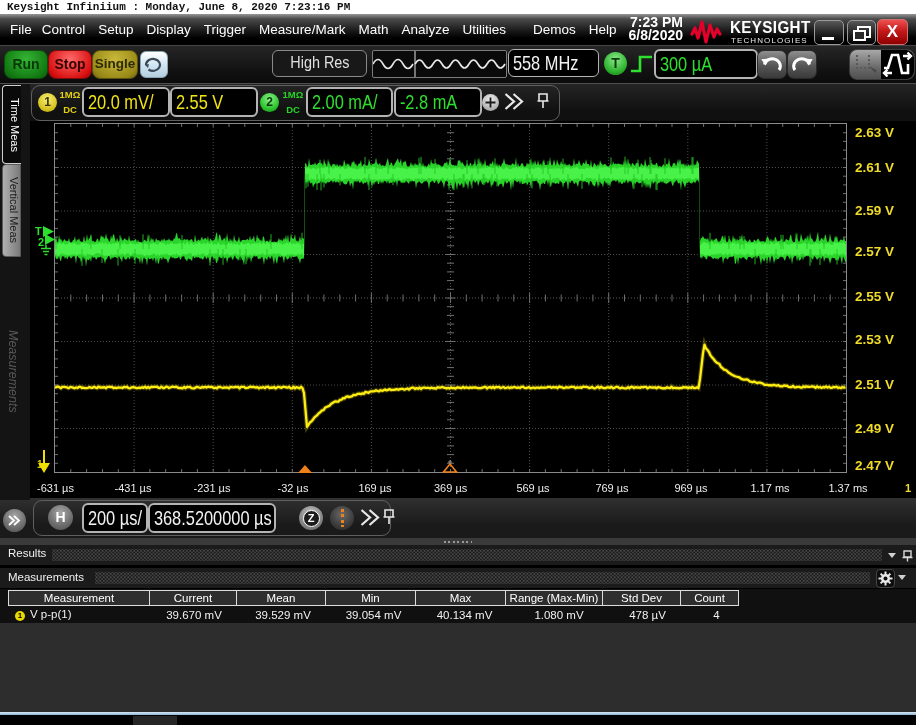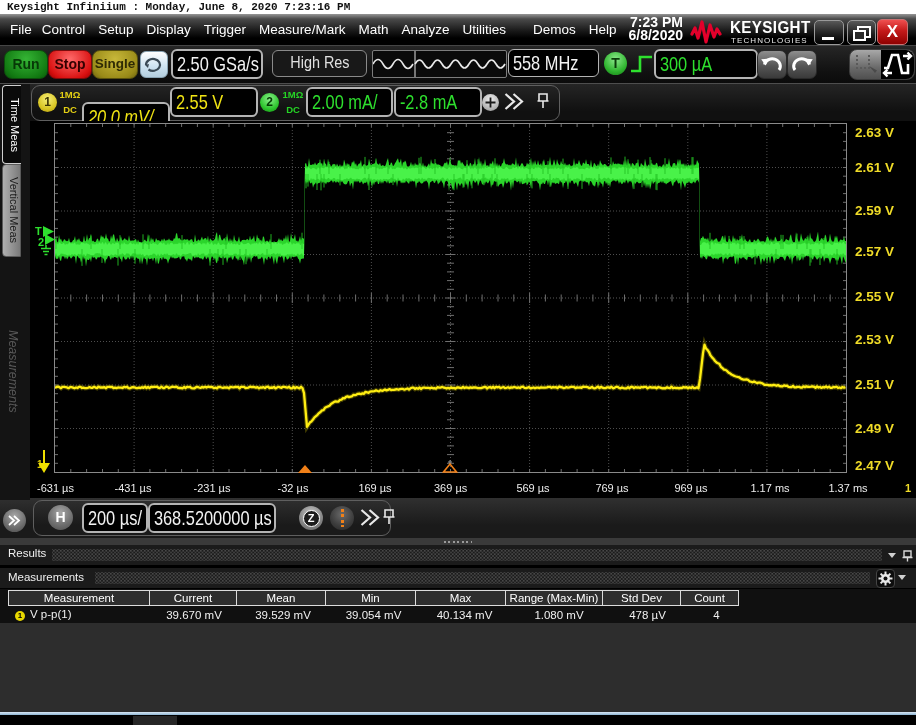--- a/index.html
+++ b/index.html
@@ -65,21 +65,20 @@
   <div class="abs" style="left:4px;top:4px;width:42px;height:27px;border-radius:8px;background:radial-gradient(ellipse at 50% 30%,#35b535,#127a12 75%,#0a5a0a);border:1px solid #0c4f0c;color:#073807;font-weight:bold;font-size:14px;text-align:center;line-height:26px;">Run</div>
   <div class="abs" style="left:48px;top:4px;width:42px;height:27px;border-radius:8px;background:radial-gradient(ellipse at 50% 30%,#ff6a6a,#d91111 75%,#a00000);border:1px solid #7a0c0c;color:#300;font-weight:bold;font-size:14px;text-align:center;line-height:26px;">Stop</div>
   <div class="abs" style="left:92px;top:4px;width:44px;height:27px;border-radius:8px;background:radial-gradient(ellipse at 50% 30%,#c8b83a,#998a18 75%,#6e6410);border:1px solid #5a520e;color:#2e2a04;font-weight:bold;font-size:13.5px;text-align:center;line-height:26px;">Single</div>
 
   <div class="abs" style="left:140px;top:5px;width:26px;height:25px;border-radius:6px;background:linear-gradient(#ffffff,#cfe4f2 55%,#b4cede);border:1px solid #8aa4b4;">
     <svg width="24" height="23" viewBox="0 0 24 23">
         <path d="M5 13 a7 6 0 1 1 2.5 4.5" fill="none" stroke="#3a4a56" stroke-width="2.2"></path>
         <path d="M4 13 l4 -1 l-1 4 z" fill="#3a4a56"></path>
       </svg>
   </div>
-  <div class="disp" style="left:171px;top:3px;width:88px;height:26px;"><span>2.50 GSa/s</span></div>
 
   <div class="abs" style="left:272px;top:4px;width:93px;height:25px;border:1px solid #8a8a8a;border-radius:6px;background:#181818;color:#e0e0e0;font-size:16px;text-align:center;line-height:24px;"><span style="display:inline-block;transform:scaleX(.9)">High Res</span></div>
 
   <div class="abs" style="left:372px;top:4px;width:133px;height:26px;border:1px solid #7c7c7c;border-radius:2px;background:#0a0a0a;">
     <svg width="133" height="26" viewBox="0 0 133 26">
       <line x1="42" y1="0" x2="42" y2="26" stroke="#9a9a9a" stroke-width="1.5"></line>
       <path d="M0 13 q5 -9 10 0 q5 9 10 0 q5 -9 10 0 q5 9 10 0" fill="none" stroke="#e8e8e8" stroke-width="1.6"></path>
       <path d="M42 13 q4.5 -8 9 0 q4.5 8 9 0 q4.5 -8 9 0 q4.5 8 9 0 q4.5 -8 9 0 q4.5 8 9 0 q4.5 -8 9 0 q4.5 8 9 0 q4.5 -8 9 0 q4.5 8 9 0" fill="none" stroke="#e8e8e8" stroke-width="1.6"></path>
     </svg>
   </div>
@@ -127,21 +126,21 @@
         <path d="M11 23 l-8 0 m3.5 -3.5 l-3.5 3.5 l3.5 3.5" fill="none" stroke="#fff" stroke-width="2.4"></path>
       </svg>
     </div>
   </div>
 </div>
 
 <div class="abs" style="left:0;top:84px;width:916px;height:37px;background:linear-gradient(#252525,#101010 75%);">
   <div class="grpbox" style="left:31px;top:1px;width:527px;height:34px;"></div>
   <div class="circbtn" style="left:38px;top:9px;width:19px;height:19px;background:radial-gradient(circle at 50% 32%,#f6ee79,#d8c522 62%,#a89410);color:#3d3604;font-size:12px;line-height:19px;">1</div>
   <div class="abs" style="left:59px;top:3px;width:22px;text-align:center;color:#e3cf14;font-weight:bold;font-size:9.5px;line-height:15px;">1MΩ<br>DC</div>
-  <div class="disp" style="left:82px;top:18px;width:84px;height:26px;font-style:italic;"><span style="color:#f0e414;">20.0 mV/</span></div>
+  <div class="disp" style="left:82px;top:3px;width:84px;height:26px;"><span style="color:#f0e414;">20.0 mV/</span></div>
   <div class="disp" style="left:170px;top:3px;width:84px;height:26px;"><span style="color:#f0e414;">2.55 V</span></div>
   <div class="circbtn" style="left:260px;top:9px;width:19px;height:19px;background:radial-gradient(circle at 50% 32%,#8cf08c,#2cc42c 62%,#128a12);color:#053c05;font-size:12px;line-height:19px;">2</div>
   <div class="abs" style="left:282px;top:3px;width:22px;text-align:center;color:#25d425;font-weight:bold;font-size:9.5px;line-height:15px;">1MΩ<br>DC</div>
   <div class="disp" style="left:306px;top:3px;width:83px;height:26px;"><span style="color:#2ee02e;">2.00 mA/</span></div>
   <div class="disp" style="left:394px;top:3px;width:84px;height:26px;"><span style="color:#2ee02e;">-2.8 mA</span></div>
   <div class="circbtn" style="left:482px;top:10px;width:17px;height:17px;background:radial-gradient(circle at 50% 32%,#efefef,#b8b8b8 62%,#8f8f8f);">
     <svg width="17" height="17" viewBox="0 0 17 17">
         <path d="M8.5 3.5 v10 M3.5 8.5 h10" stroke="#1a1a1a" stroke-width="1.8" fill="none"></path>
       </svg>
   </div>

